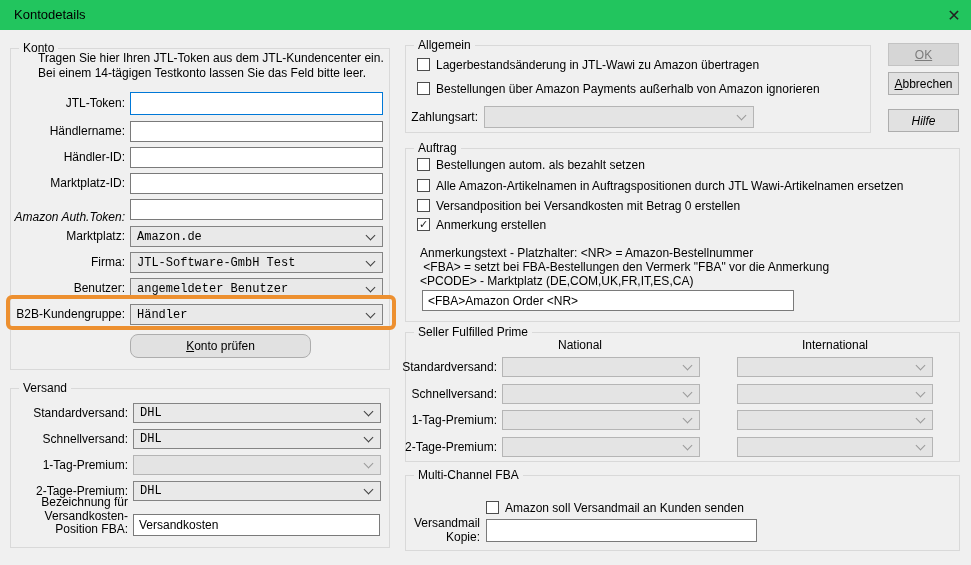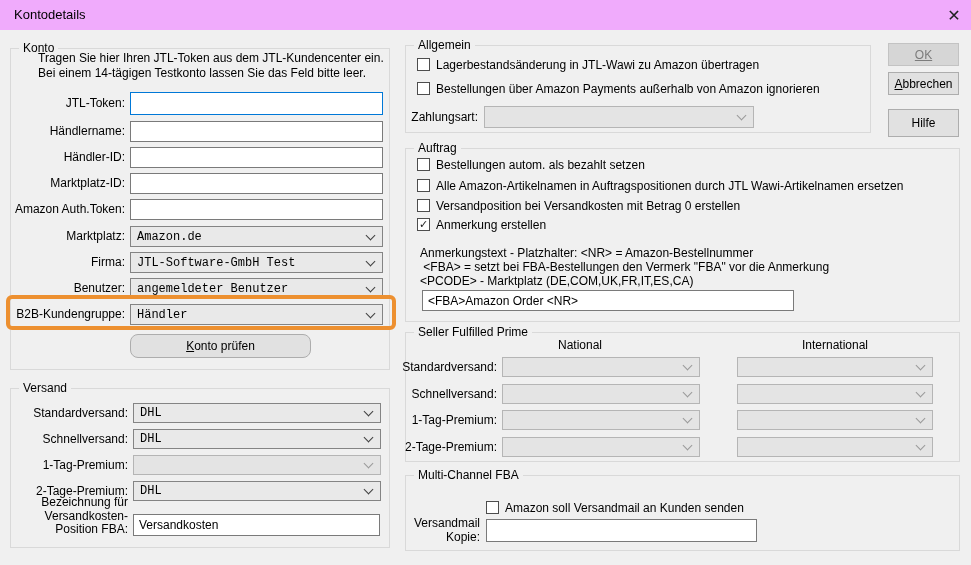--- a/index.html
+++ b/index.html
@@ -7,21 +7,21 @@
   body {
     position:relative;
     font-family:"Liberation Sans", sans-serif;
     font-size:12px;
     color:#000;
     background:#f0f0f0;
     overflow:hidden;
   }
   .titlebar {
     position:absolute; left:0; top:0; width:971px; height:30px;
-    background:#f0abfc;
+    background:#22c55e;
     text-align:right;
   }
   .title-text { position:absolute; left:14px; top:7px; font-size:13px; }
   .close-btn {
     position:absolute; left:940px; top:2px; width:28px; height:26px;
     display:flex; align-items:center; justify-content:center;
     font-size:16px; color:#222; cursor:pointer;
   }
   .group { position:absolute; border:1px solid #d9d9d9; }
   .glabel {
@@ -89,21 +89,21 @@
 
 <div class="lbl" style="left:7px; top:124px; width:118px;">Händlername:</div>
 <input class="text-input" style="left: 130px; top: 121px; width: 253px; height: 21px;" value="">
 
 <div class="lbl" style="left:7px; top:150px; width:118px;">Händler-ID:</div>
 <input class="text-input" style="left: 130px; top: 147px; width: 253px; height: 21px;" value="">
 
 <div class="lbl" style="left:7px; top:176px; width:118px;">Marktplatz-ID:</div>
 <input class="text-input" style="left: 130px; top: 173px; width: 253px; height: 21px;" value="">
 
-<div class="lbl" style="left:7px; top:202px; width:118px;">Amazon Auth.Token:</div>
+<div class="lbl" style="left:7px; top:210px; width:118px;font-style:italic;">Amazon Auth.Token:</div>
 <input class="text-input" style="left: 130px; top: 199px; width: 253px; height: 21px;" value="">
 
 <div class="lbl" style="left:7px; top:229px; width:118px;">Marktplatz:</div>
 <div class="combo" style="left:130px; top:226px; width:253px; height:21px;">
   <span class="val">Amazon.de</span>
   <span class="chev"></span>
 </div>
 
 <div class="lbl" style="left:7px; top:255px; width:118px;">Firma:</div>
 <div class="combo" style="left:130px; top:252px; width:253px; height:21px;">
@@ -243,15 +243,15 @@
   <div>Kopie:</div>
 </div>
 <input class="text-input" style="left: 486px; top: 519px; width: 271px; height: 23px;" value="">
 
 <div class="btn disabled" style="left:888px; top:43px; width:71px; height:23px;">
   <span class="u">OK</span>
 </div>
 <div class="btn" style="left:888px; top:72px; width:71px; height:23px;">
   <span><span class="u">A</span><span>bbrechen</span></span>
 </div>
-<div class="btn" style="left:888px; top:109px; width:71px; height:28px;">
+<div class="btn" style="left:888px; top:109px; width:71px; height:23px;font-style:italic;">
   <span>Hilfe</span>
 </div>
 
 </body></html>

